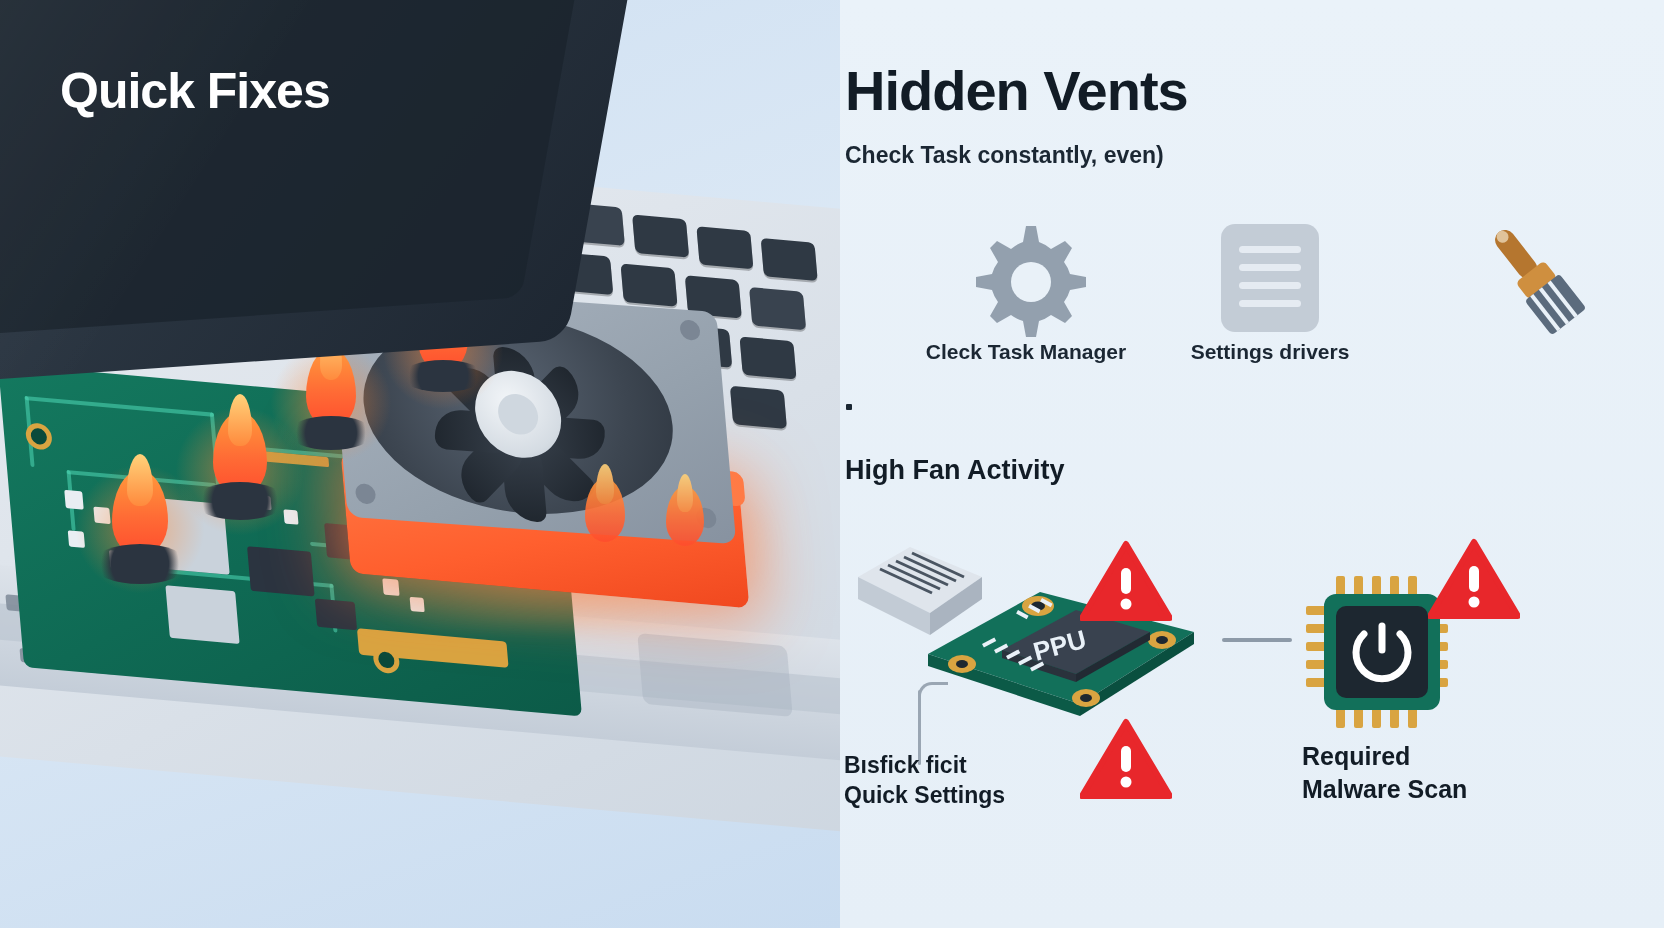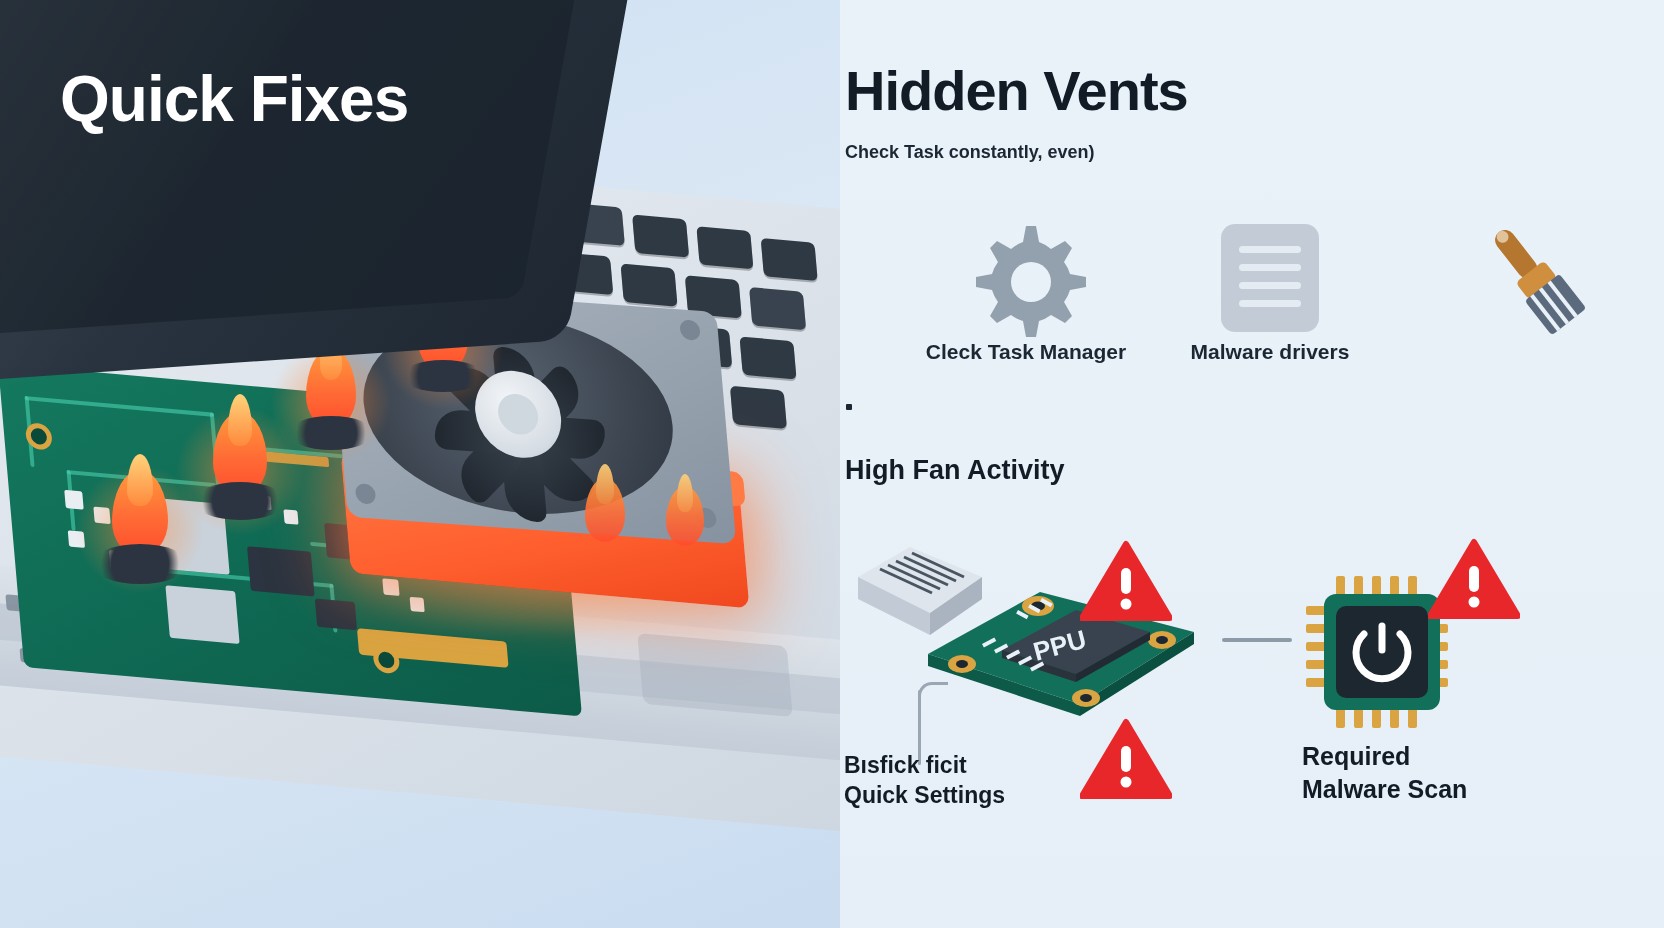--- a/index.html
+++ b/index.html
@@ -193,21 +193,21 @@
     background:rgba(255,255,255,.75);
   }
 
   .r-title {
     position:absolute; left:5px; top:58px;
     font-size:56px; font-weight:bold; color:#121c26;
     letter-spacing:-1px;
   }
   .r-sub {
     position:absolute; left:5px; top:142px;
-    font-size:18px; font-weight:bold; color:#1b2733;
+    font-size:23px; font-weight:bold; color:#1b2733;
   }
 
   .icon-row { position:absolute; left:0; top:215px; width:824px; height:180px;margin-left:32px; }
   .icon-cell { position:absolute; top:0; text-align:center; }
   .icon-cell .glyph { height:125px; display:flex; align-items:center; justify-content:center; }
   .icon-cell .cap-label {
     font-size:21px; font-weight:bold; color:#1b2733; white-space:nowrap;
   }
   .cell-1 { left:4px; width:300px; }
   .cell-2 { left:258px; width:280px; }
@@ -395,21 +395,21 @@
     </div>
     <div class="flame" style="left:650px;top:460px;width:70px;height:100px;opacity:.9;">
       <div class="core" style="top:26px;width:38px;height:60px;"></div>
       <div class="tip" style="top:14px;width:16px;height:38px;"></div>
     </div>
 
     <div class="lid"></div>
     <div class="lid-inner"></div>
     <div class="lid-gloss"></div>
 
-    <div class="l-title" style="position:absolute;left:60px;top:62px;font-size:64px;font-weight:bold;color:#ffffff;letter-spacing:-1px;">Quick Fixes</div>
+    <div class="l-title" style="position:absolute;left:60px;top:62px;font-size:50px;font-weight:bold;color:#ffffff;letter-spacing:-1px;">Quick Fixes</div>
   </div>
 
   <div class="divider"></div>
 
   <div id="right-panel">
 
     <div class="r-title">Hidden Vents</div>
     <div class="r-sub">Check Task constantly, even)</div>
 
     <div class="icon-row">
@@ -427,21 +427,21 @@
       <div class="icon-cell cell-2">
         <div class="glyph">
           <svg width="106" height="116" viewBox="0 0 106 116">
             <rect x="4" y="4" width="98" height="108" rx="14" fill="#c3ccd6"></rect>
             <rect x="22" y="26" width="62" height="7" rx="3.5" fill="#e5ebf2"></rect>
             <rect x="22" y="44" width="62" height="7" rx="3.5" fill="#e5ebf2"></rect>
             <rect x="22" y="62" width="62" height="7" rx="3.5" fill="#e5ebf2"></rect>
             <rect x="22" y="80" width="62" height="7" rx="3.5" fill="#e5ebf2"></rect>
           </svg>
         </div>
-        <div class="cap-label">Malware drivers</div>
+        <div class="cap-label">Settings drivers</div>
       </div>
 
       <div class="icon-cell cell-3">
         <div class="glyph">
           <svg width="126" height="122" viewBox="0 0 126 122">
             <g transform="rotate(-38 63 61)">
               <rect x="52" y="2" width="20" height="56" rx="10" fill="#b5762f"></rect>
               <circle cx="62" cy="8" r="6" fill="#e0c39a"></circle>
               <rect x="44" y="52" width="36" height="22" rx="5" fill="#cf8f3f"></rect>
               <rect x="40" y="72" width="44" height="44" rx="4" fill="#5b6b7d"></rect>

